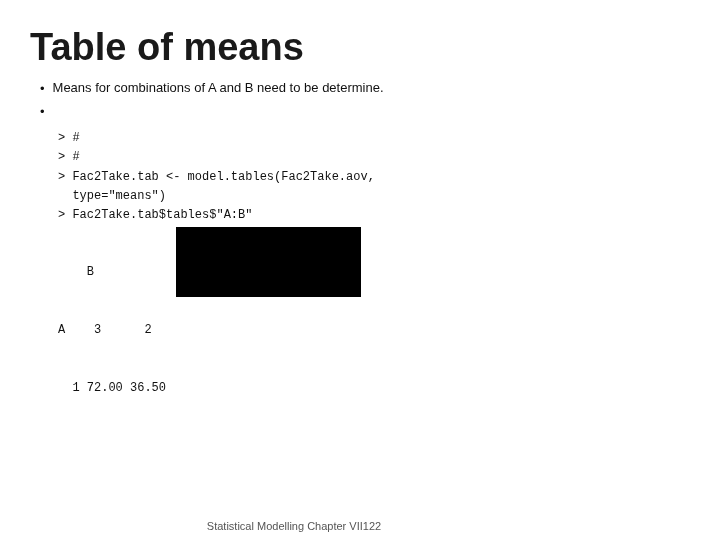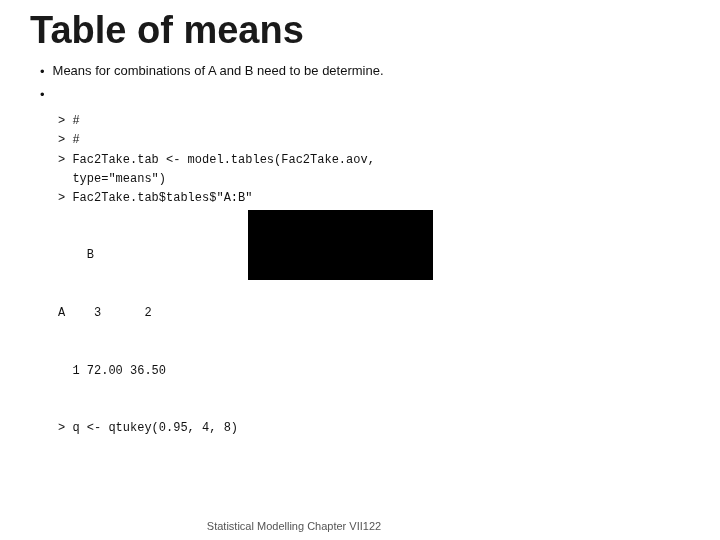--- a/index.html
+++ b/index.html
@@ -9,21 +9,21 @@
       height: 540px;
       background: #ffffff;
       font-family: Arial, Helvetica, sans-serif;
       position: relative;
       overflow: hidden;
     }
 
     .page {
       width: 588px;
       height: 540px;
-      padding: 10px 30px 10px 30px;
+      padding: 27px 30px 10px 30px;
       position: relative;
     }
 
     .title {
       font-size: 38px;
       font-weight: bold;
       color: #1a1a1a;
       margin-bottom: 10px;
       line-height: 1.1;
     }
@@ -118,21 +118,20 @@
     <span class="code-line">&gt; #</span>
     <span class="code-line">&gt; Fac2Take.tab &lt;- model.tables(Fac2Take.aov,</span>
     <span class="code-line">  type="means")</span>
     <span class="code-line">&gt; Fac2Take.tab$tables$"A:B"</span>
 
     <div class="table-area">
       <div class="code-table">
         <span class="code-line">    B</span>
         <span class="code-line">A    3      2</span>
         <span class="code-line">  1 72.00 36.50</span>
-        <span class="code-line">&gt; q &lt;- qtukey(0.95, 4, 8)</span>
         
         
       </div>
       <div class="black-box"></div>
     </div>
   </div>
 
   <div class="footer">
     <span>Statistical Modelling   Chapter VII</span>
     <span>122</span>

